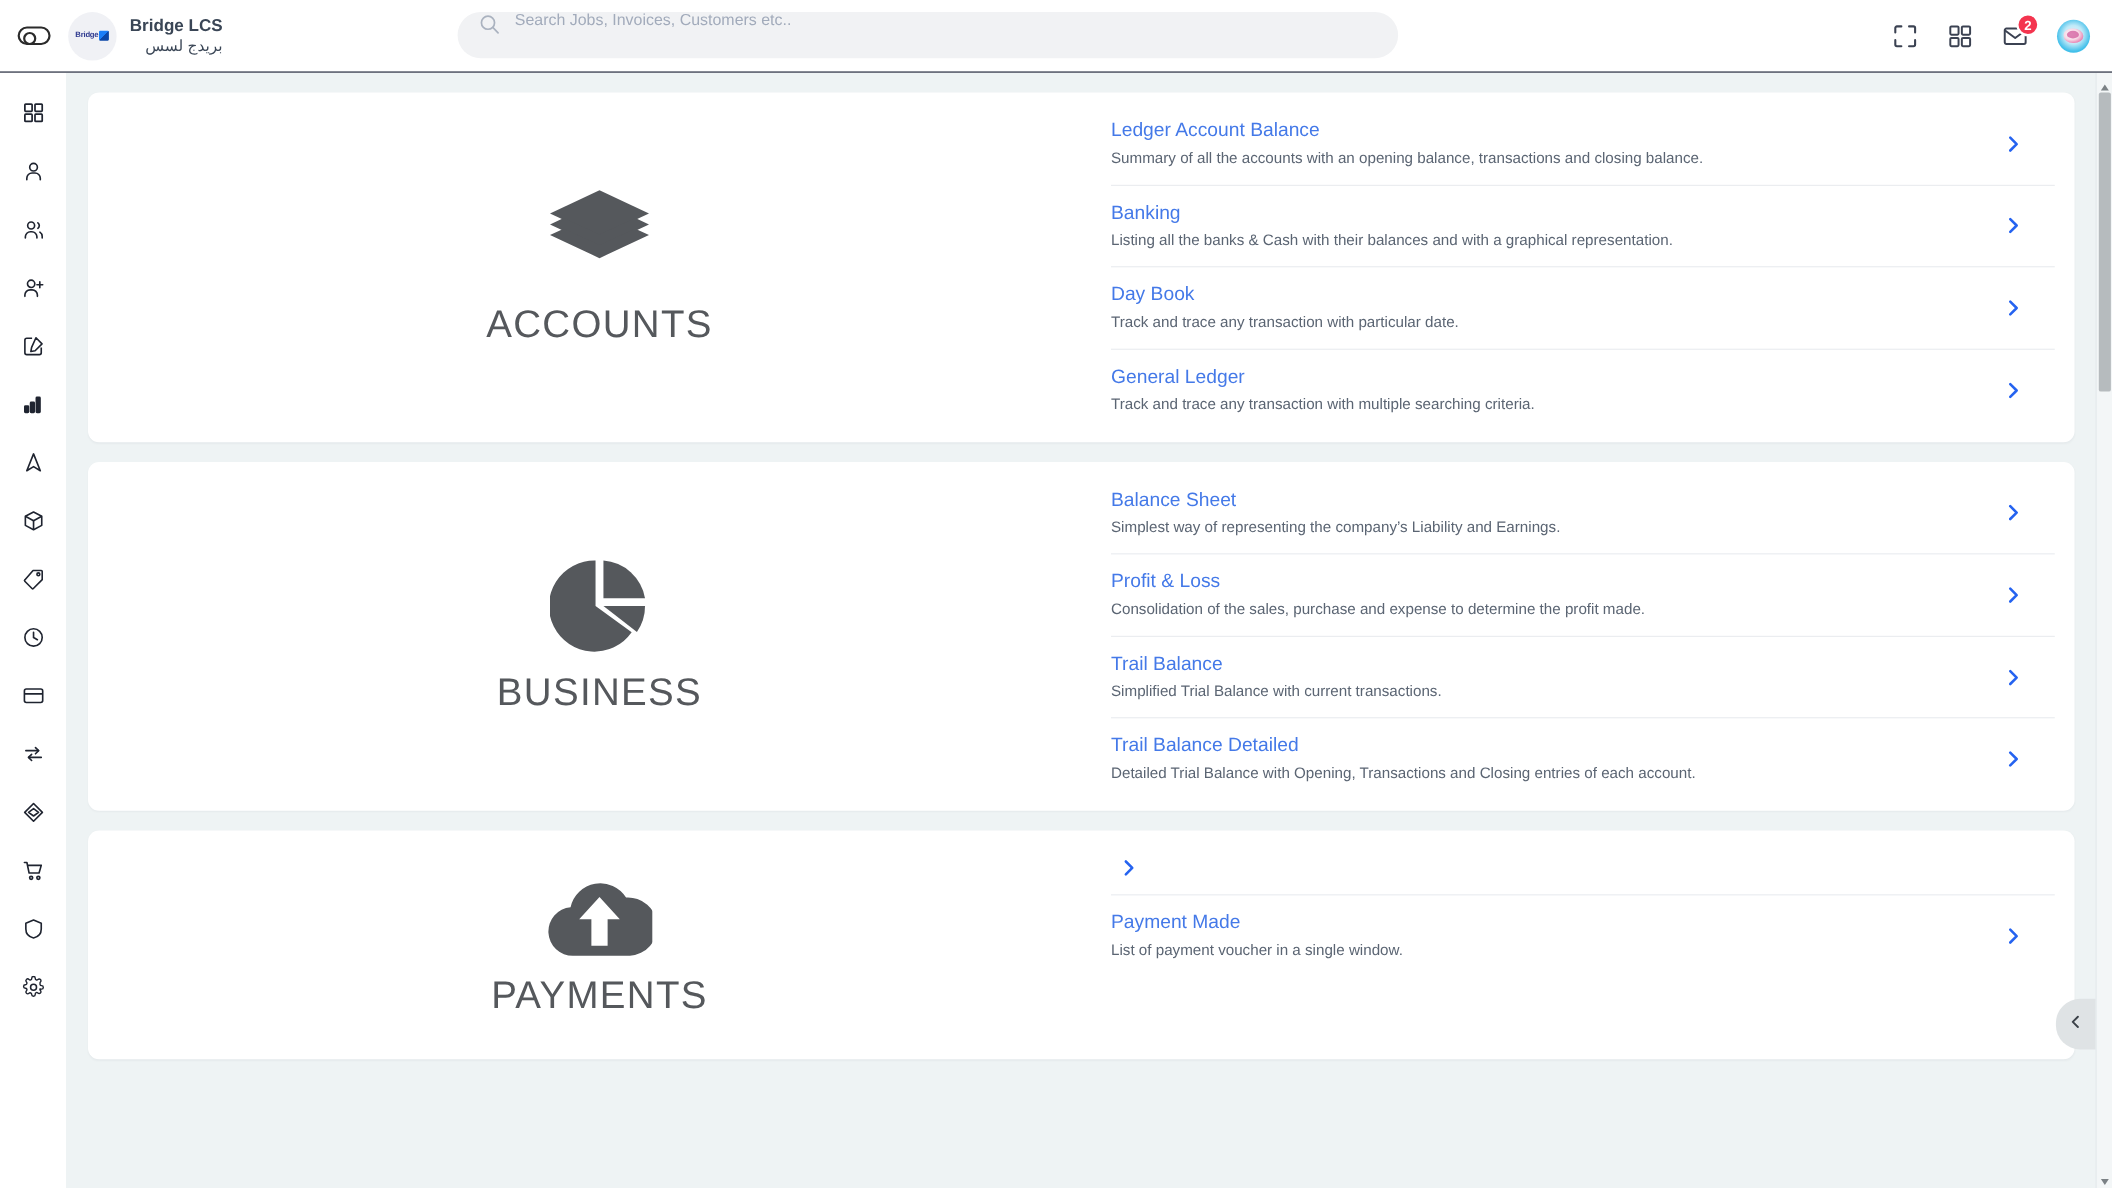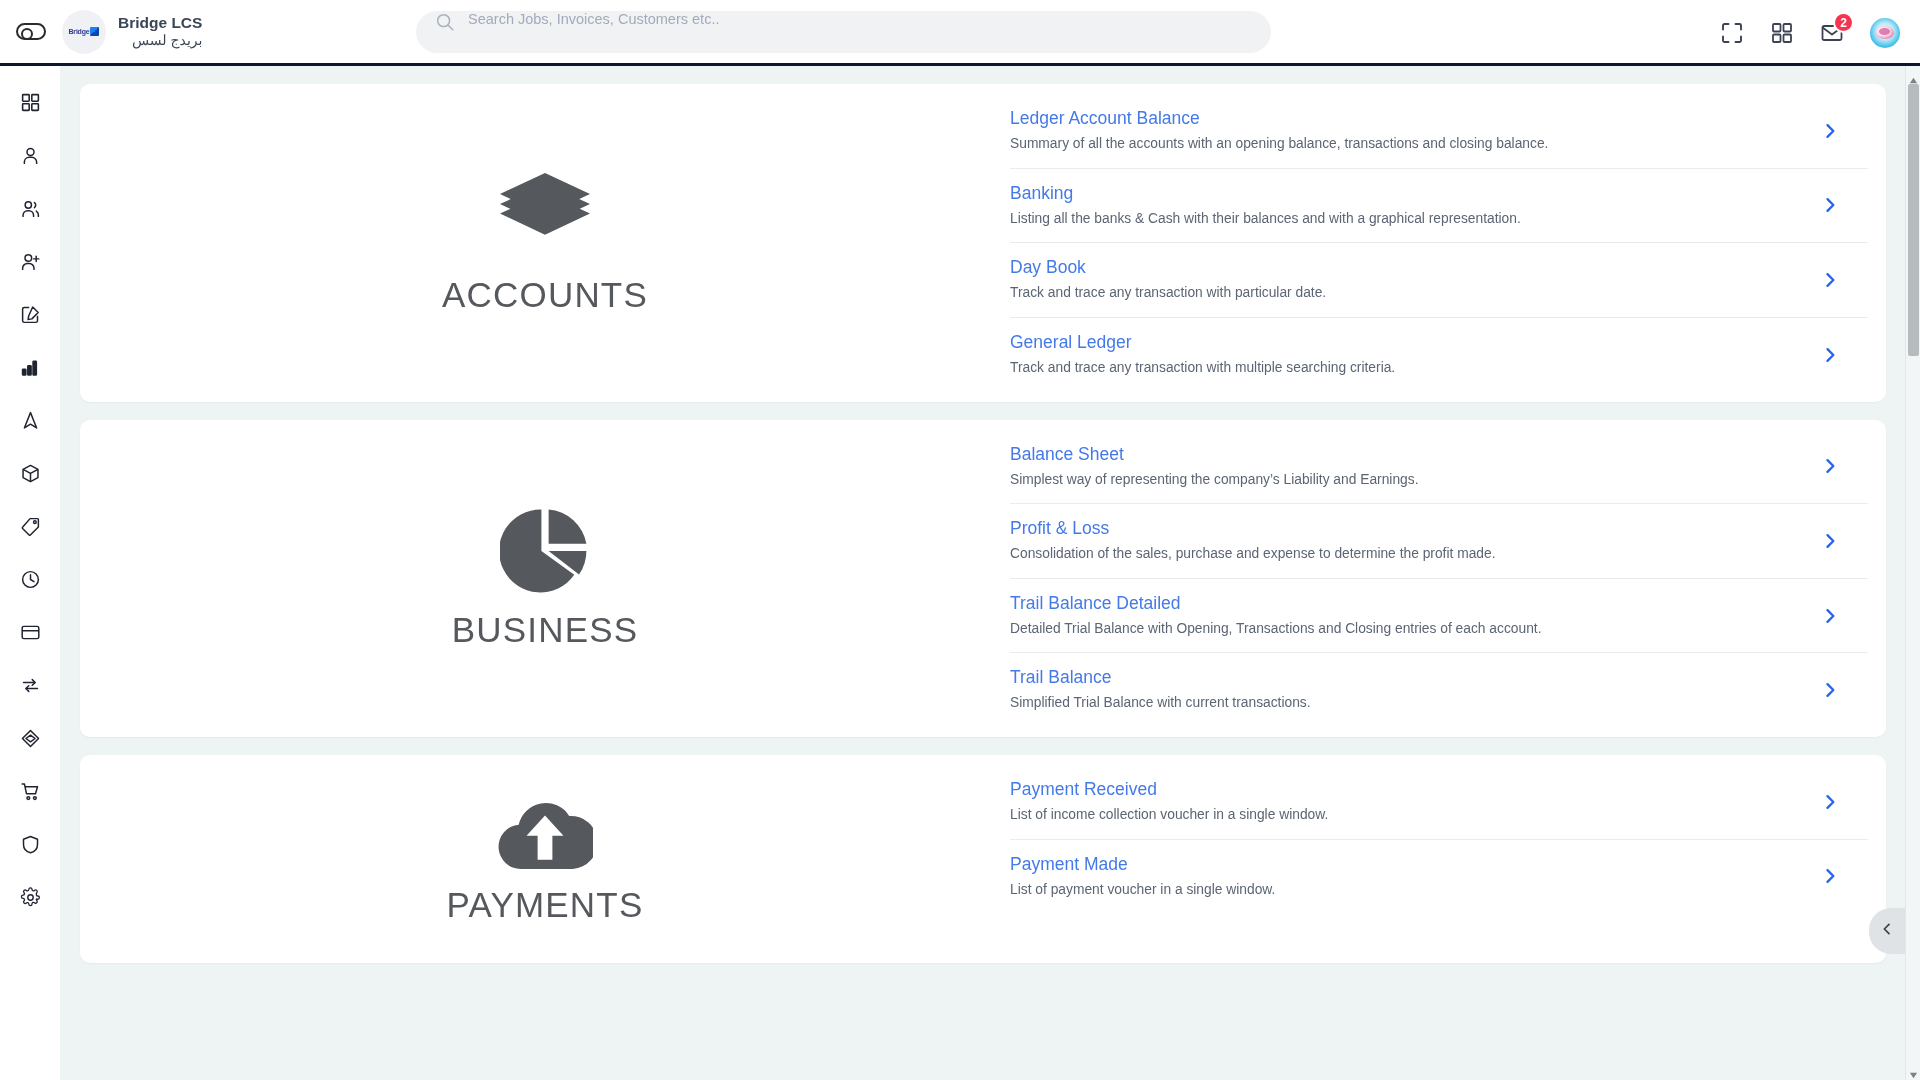--- a/index.html
+++ b/index.html
@@ -8,21 +8,21 @@
     overflow: hidden;
     font-family: "Liberation Sans", sans-serif;
     background: #ffffff;
   }
 
   
   .topbar {
     position: absolute; top: 0; left: 0;
     width: 1920px; height: 66px;
     background: #ffffff;
-    border-bottom: 3px solid #0f172a;
+    border-bottom: 1px solid #0f172a;
     display: flex; align-items: center;
     z-index: 40;
   }
   .toggle-wrap {
     width: 62px; display: flex; align-items: center; justify-content: center;
   }
   .toggle {
     width: 30px; height: 17px; border: 2px solid #2b2b2b;
     border-radius: 9px; position: relative; background: #fff;
   }
@@ -484,33 +484,33 @@
               <div class="row-desc">Consolidation of the sales, purchase and expense to determine the profit made.</div>
             </div>
             <div class="row-chevron">
               <svg viewBox="0 0 24 24" fill="none" stroke="#2563f0" stroke-width="2.8" stroke-linecap="round" stroke-linejoin="round">
                 <path d="M9 5l7 7-7 7"></path>
               </svg>
             </div>
           </div>
           <div class="row">
             <div class="row-text">
+              <div class="row-title">Trail Balance</div>
+              <div class="row-desc">Simplified Trial Balance with current transactions.</div>
+            </div>
+            <div class="row-chevron">
+              <svg viewBox="0 0 24 24" fill="none" stroke="#2563f0" stroke-width="2.8" stroke-linecap="round" stroke-linejoin="round">
+                <path d="M9 5l7 7-7 7"></path>
+              </svg>
+            </div>
+          </div>
+          <div class="row">
+            <div class="row-text">
               <div class="row-title">Trail Balance Detailed</div>
               <div class="row-desc">Detailed Trial Balance with Opening, Transactions and Closing entries of each account.</div>
-            </div>
-            <div class="row-chevron">
-              <svg viewBox="0 0 24 24" fill="none" stroke="#2563f0" stroke-width="2.8" stroke-linecap="round" stroke-linejoin="round">
-                <path d="M9 5l7 7-7 7"></path>
-              </svg>
-            </div>
-          </div>
-          <div class="row">
-            <div class="row-text">
-              <div class="row-title">Trail Balance</div>
-              <div class="row-desc">Simplified Trial Balance with current transactions.</div>
             </div>
             <div class="row-chevron">
               <svg viewBox="0 0 24 24" fill="none" stroke="#2563f0" stroke-width="2.8" stroke-linecap="round" stroke-linejoin="round">
                 <path d="M9 5l7 7-7 7"></path>
               </svg>
             </div>
           </div>
         </div>
       </div>
       <div class="card">
@@ -518,24 +518,20 @@
           <div class="card-icon">
             <svg width="96" height="78" viewBox="0 0 104 84" fill="#55585c">
               <path d="M26 82a24 24 0 0 1-2.5-47.9A30 30 0 0 1 78.2 24.6 21 21 0 0 1 82 82z"></path>
               <path d="M52 24 72 46H60v26H44V46H32z" fill="#ffffff"></path>
             </svg>
           </div>
           <div class="card-title">PAYMENTS</div>
         </div>
         <div class="card-right">
           <div class="row">
-            <div class="row-text">
-              <div class="row-title">Payment Received</div>
-              <div class="row-desc">List of income collection voucher in a single window.</div>
-            </div>
             <div class="row-chevron">
               <svg viewBox="0 0 24 24" fill="none" stroke="#2563f0" stroke-width="2.8" stroke-linecap="round" stroke-linejoin="round">
                 <path d="M9 5l7 7-7 7"></path>
               </svg>
             </div>
           </div>
           <div class="row">
             <div class="row-text">
               <div class="row-title">Payment Made</div>
               <div class="row-desc">List of payment voucher in a single window.</div>

